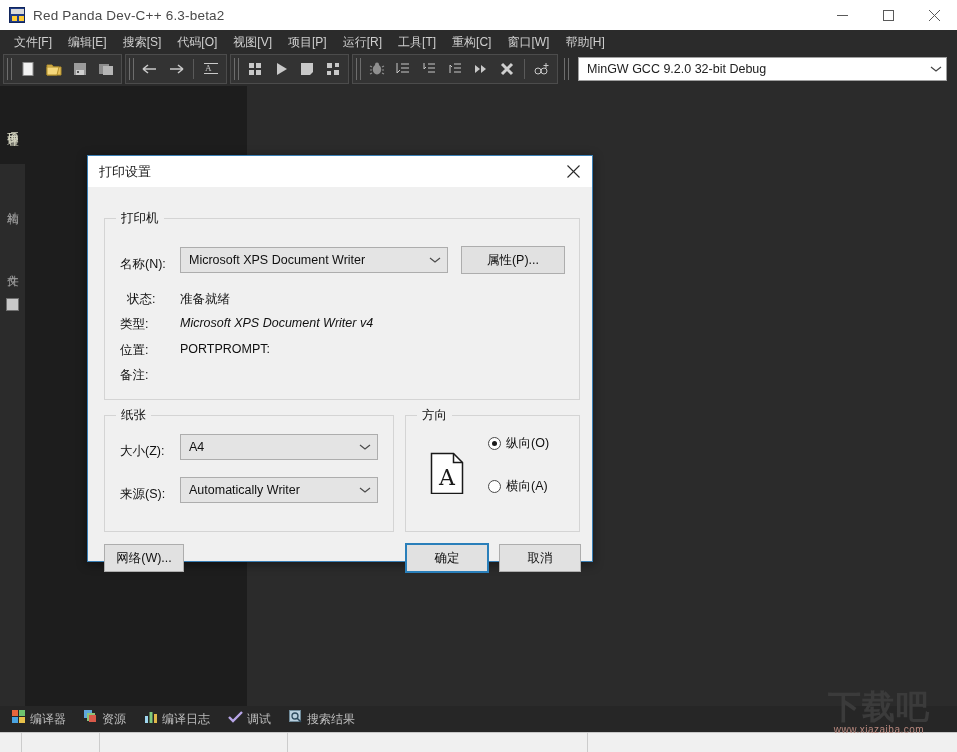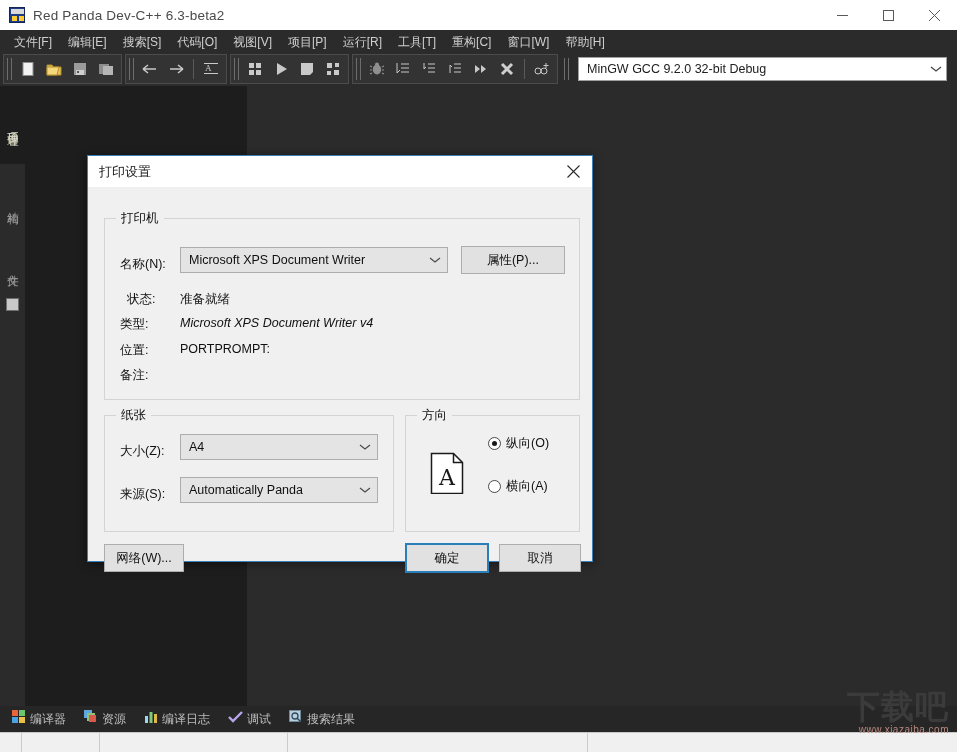--- a/index.html
+++ b/index.html
@@ -134,21 +134,21 @@
   }
   .sb-cell { height: 20px; border-right: 1px solid #cccccc; }
   .sb-c1 { width: 22px; }
   .sb-c2 { width: 78px; }
   .sb-c3 { width: 188px; }
   .sb-c4 { width: 300px; }
 
   
   .watermark {
     position: absolute; right: 8px; top: 688px; width: 140px; height: 58px;
-    pointer-events: none; text-align: right;
+    pointer-events: none; text-align: center;
   }
   .wm-big {
     font-size: 33px; font-weight: bold; color: #3b3b3b; letter-spacing: 1px;
     line-height: 38px; font-family: "DejaVu Sans", sans-serif;
   }
   .wm-small {
     font-size: 10px; color: #b9897f; letter-spacing: .5px; line-height: 12px;
     margin-top: -2px;
   }
 
@@ -527,21 +527,21 @@
         <span>A4</span>
         <span class="caret">
           <svg width="12" height="8" viewBox="0 0 12 8">
               <path d="M1 2l5 4 5-4" fill="none" stroke="#4a4a4a" stroke-width="1.2"></path>
             </svg>
         </span>
       </div>
 
       <span class="field-label" style="left:32px; top:299px;">来源(S):</span>
       <div class="combo" style="left:92px; top:290px; width:198px;">
-        <span>Automatically Panda</span>
+        <span>Automatically Writer</span>
         <span class="caret">
           <svg width="12" height="8" viewBox="0 0 12 8">
               <path d="M1 2l5 4 5-4" fill="none" stroke="#4a4a4a" stroke-width="1.2"></path>
             </svg>
         </span>
       </div>
 
       <div class="groupbox" style="left:317px; top:228px; width:175px; height:117px;">
         <span class="gb-title">方向</span>
       </div>

